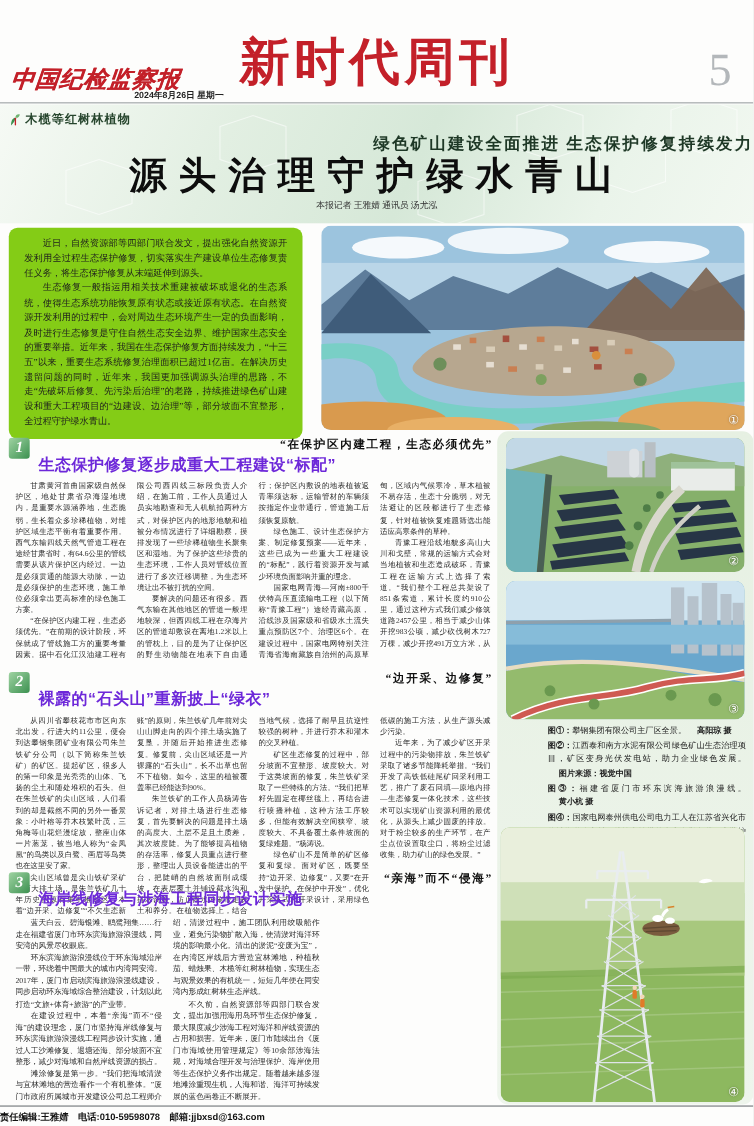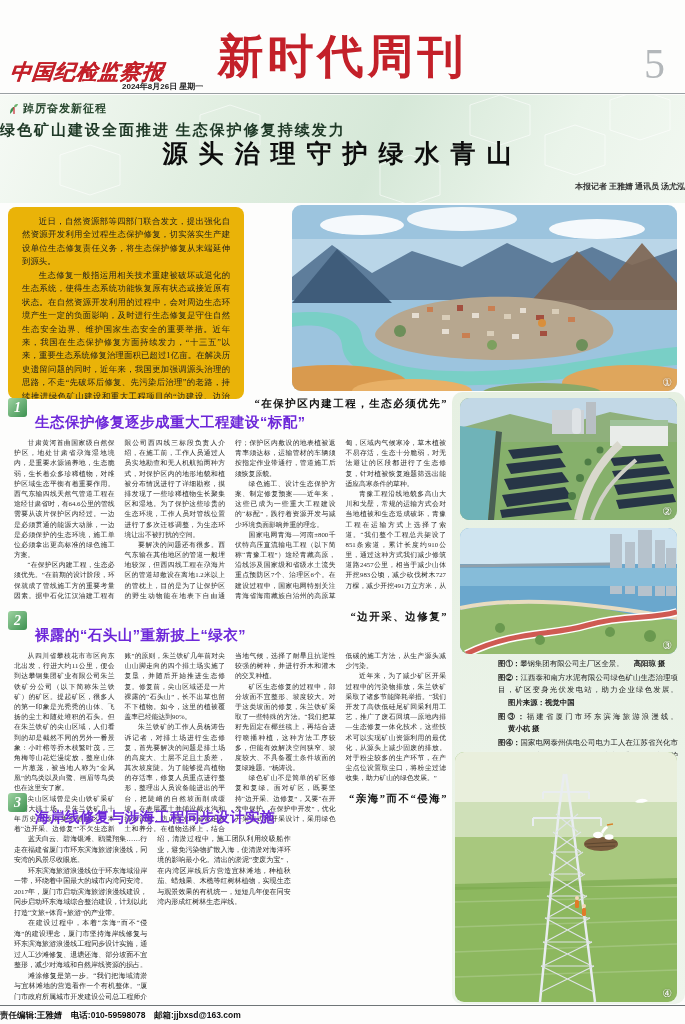--- a/index.html
+++ b/index.html
@@ -13,27 +13,27 @@
   .issue-date{position:absolute;left:122px;top:81px;font-size:8px;font-weight:bold;color:#222;
     font-family:"Liberation Sans",sans-serif;}
   .page-number{position:absolute;right:20px;top:40px;font-size:42px;color:#b3b7ba;font-family:"Liberation Serif",serif;}
   .mast-rule{position:absolute;left:0;top:93px;width:100%;height:0;border-top:1.5px solid #9aa0a3;}
   
   .banner{position:absolute;left:0;top:95px;width:685px;height:108px;
     background:linear-gradient(115deg,#f6faf5 0%,#e2efe2 30%,#d6e8d8 55%,#eaf4ea 80%,#f2f8f1 100%);}
   .banner svg.hexes{position:absolute;inset:0;}
   .series-label{position:absolute;left:8px;top:6px;display:flex;align-items:center;gap:3px;
     font-size:11px;font-weight:bold;color:#27462e;font-family:"Liberation Serif",serif;letter-spacing:1px;}
-  .kicker{position:absolute;top:26px;left:0;width:100%;text-align:left;font-size:15px;font-weight:900;
+  .kicker{position:absolute;top:26px;left:0;width:100%;text-align:right;font-size:15px;font-weight:900;
     color:#1e3826;letter-spacing:2px;font-family:"Liberation Serif",serif;}
-  .headline{position:absolute;top:42px;left:0;width:100%;text-align:center;font-size:25px;font-weight:900;
+  .headline{position:absolute;top:42px;left:0;width:100%;text-align:center;font-size:34px;font-weight:900;
     color:#0d0d0d;letter-spacing:11px;font-family:"Liberation Serif",serif;}
-  .byline{position:absolute;top:86px;left:0;width:100%;text-align:right;font-size:8px;font-weight:bold;color:#333;}
-  
-  .intro{position:absolute;left:8px;top:207px;width:236px;height:192px;background:#eab308;border-radius:8px;
+  .byline{position:absolute;top:86px;left:0;width:100%;text-align:center;font-size:8px;font-weight:normal;color:#333;}
+  
+  .intro{position:absolute;left:8px;top:207px;width:267px;height:192px;background:#84cc16;border-radius:8px;
     padding:8px 14px;box-sizing:border-box;font-size:8.4px;line-height:1.6;text-align:justify;color:#1d1d1d;overflow:hidden;}
   .intro p{margin:0;text-indent:2em;}
   
   .photo{position:absolute;border-radius:9px;overflow:hidden;}
   .photo svg{display:block;width:100%;height:100%;}
   .badge{position:absolute;right:5px;bottom:3px;color:#fff;font-size:11px;line-height:1;
     text-shadow:0 0 2px rgba(0,0,0,.55);font-family:"Liberation Sans",sans-serif;}
   .photo-rail{position:absolute;left:452px;top:392px;width:233px;height:612px;border-radius:10px;
     background:linear-gradient(#e6f0e2,#eef5ec);}
   
@@ -80,21 +80,21 @@
         <polygon points="60,60 90,50 120,60 120,90 90,100 60,90"></polygon>
         <polygon points="200,20 230,10 260,20 260,50 230,60 200,50"></polygon>
       </g>
     </svg>
     <div class="series-label">
       <svg width="12" height="12" viewBox="0 0 12 12">
         <path d="M2,11 C2,6 4,4 6,4 C6,7 4,9 2,11 Z" fill="#3c9150"></path>
         <path d="M6,4 C6,1.5 8,0.5 10,1 C9.5,3.5 8,4.5 6,4 Z" fill="#6db36f"></path>
         <rect x="5.4" y="4" width="1.2" height="7" rx=".6" fill="#c32029"></rect>
       </svg>
-      <span>踔厉奋发新征程</span>
+      <span>木榄等红树林植物</span>
     </div>
     <div class="kicker">绿色矿山建设全面推进  生态保护修复持续发力</div>
     <div class="headline">源头治理守护绿水青山</div>
     <div class="byline">本报记者 王雅婧 通讯员 汤尤泓</div>
   </div>
 
   <div class="intro">
       <p>近日，自然资源部等四部门联合发文，提出强化自然资源开发利用全过程生态保护修复，切实落实生产建设单位生态修复责任义务，将生态保护修复从末端延伸到源头。</p>
       <p>生态修复一般指运用相关技术重建被破坏或退化的生态系统，使得生态系统功能恢复原有状态或接近原有状态。在自然资源开发利用的过程中，会对周边生态环境产生一定的负面影响，及时进行生态修复是守住自然生态安全边界、维护国家生态安全的重要举措。近年来，我国在生态保护修复方面持续发力，“十三五”以来，重要生态系统修复治理面积已超过1亿亩。在解决历史遗留问题的同时，近年来，我国更加强调源头治理的思路，不走“先破坏后修复、先污染后治理”的老路，持续推进绿色矿山建设和重大工程项目的“边建设、边治理”等，部分坡面不宜整形，全过程守护绿水青山。</p>
     </div>
@@ -294,18 +294,19 @@
   <div class="sec-head" style="top:792px;width:440px;">
     <div class="num-box">3</div>
     <p class="sec-quote">“亲海”而不“侵海”</p>
     <p class="sec-title">海岸线修复与涉海工程同步设计实施</p>
   </div>
   <div class="sec-body" style="left:14px;top:834px;width:420px;height:168px;column-count:3;font-size:7px;">
       <p>蓝天白云、碧海银滩、鸥鹭翔集……行走在福建省厦门市环东滨海旅游浪漫线，同安湾的风景尽收眼底。</p>
       <p>环东滨海旅游浪漫线位于环东海域沿岸一带，环绕着中国最大的城市内湾同安湾。2017年，厦门市启动滨海旅游浪漫线建设，同步启动环东海域综合整治建设，计划以此打造“文旅+体育+旅游”的产业带。</p>
       <p>在建设过程中，本着“亲海”而不“侵海”的建设理念，厦门市坚持海岸线修复与环东滨海旅游浪漫线工程同步设计实施，通过人工沙滩修复、退塘还海、部分坡面不宜整形，减少对海域和自然岸线资源的损占。</p>
       <p>滩涂修复是第一步。“我们把海域清淤与宜林滩地的营造看作一个有机整体。”厦门市政府所属城市开发建设公司总工程师介绍，清淤过程中，施工团队利用绞吸船作业，避免污染物扩散入海，使清淤对海洋环境的影响最小化。清出的淤泥“变废为宝”，在内湾区岸线后方营造宜林滩地，种植秋茄、蜡烛果、木榄等红树林植物，实现生态与观景效果的有机统一，短短几年便在同安湾内形成红树林生态岸线。</p>
+      <p>不久前，自然资源部等四部门联合发文，提出加强用海用岛环节生态保护修复，最大限度减少涉海工程对海洋和岸线资源的占用和损害。近年来，厦门市陆续出台《厦门市海域使用管理规定》等10余部涉海法规，对海域合理开发与治理保护、海岸使用等生态保护义务作出规定。随着越来越多湿地滩涂重现生机，人海和谐、海洋可持续发展的蓝色画卷正不断展开。</p>
     </div>
 
   <div class="footer-rule"></div>
   <div class="footer">责任编辑:王雅婧　电话:010-59598078　邮箱:jjbxsd@163.com</div>
 
 </div>
 
 </body></html>

